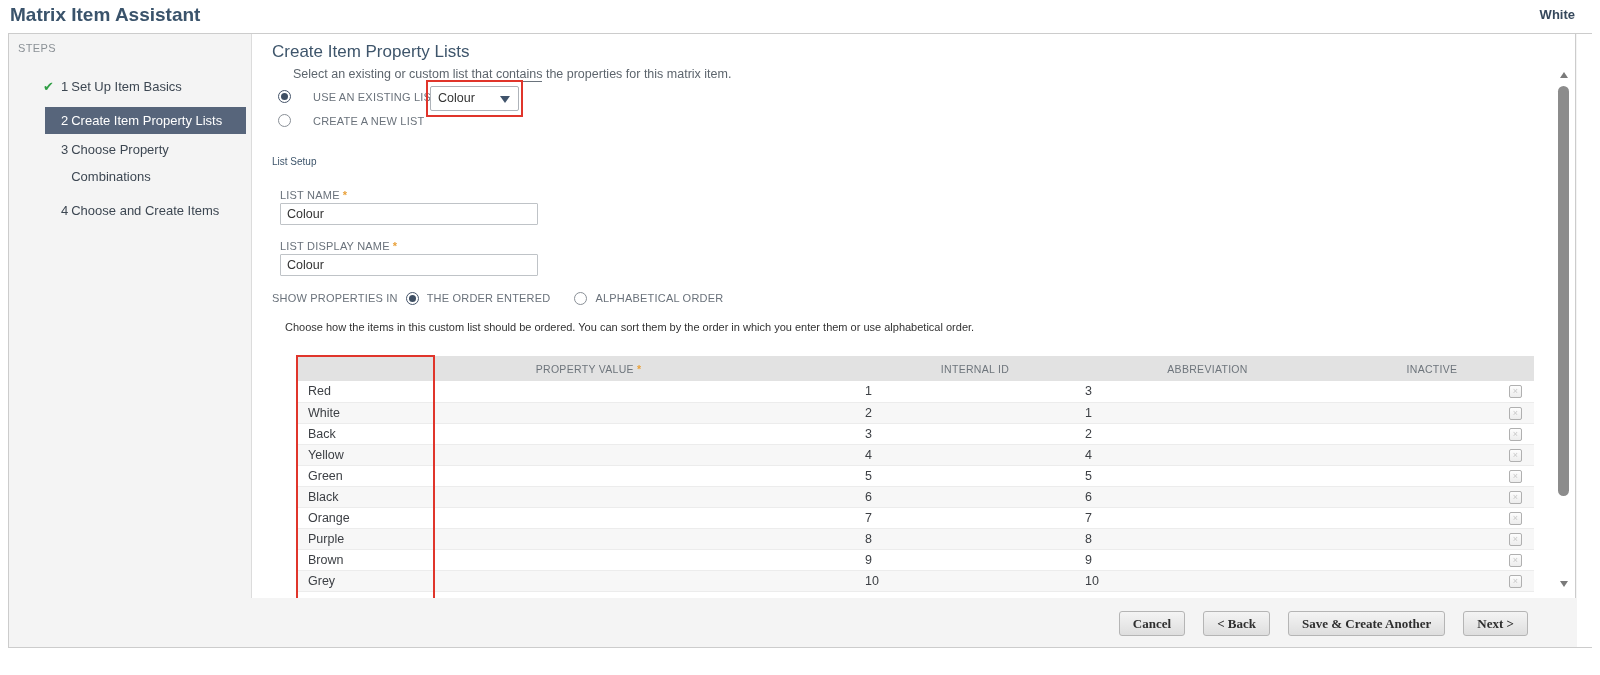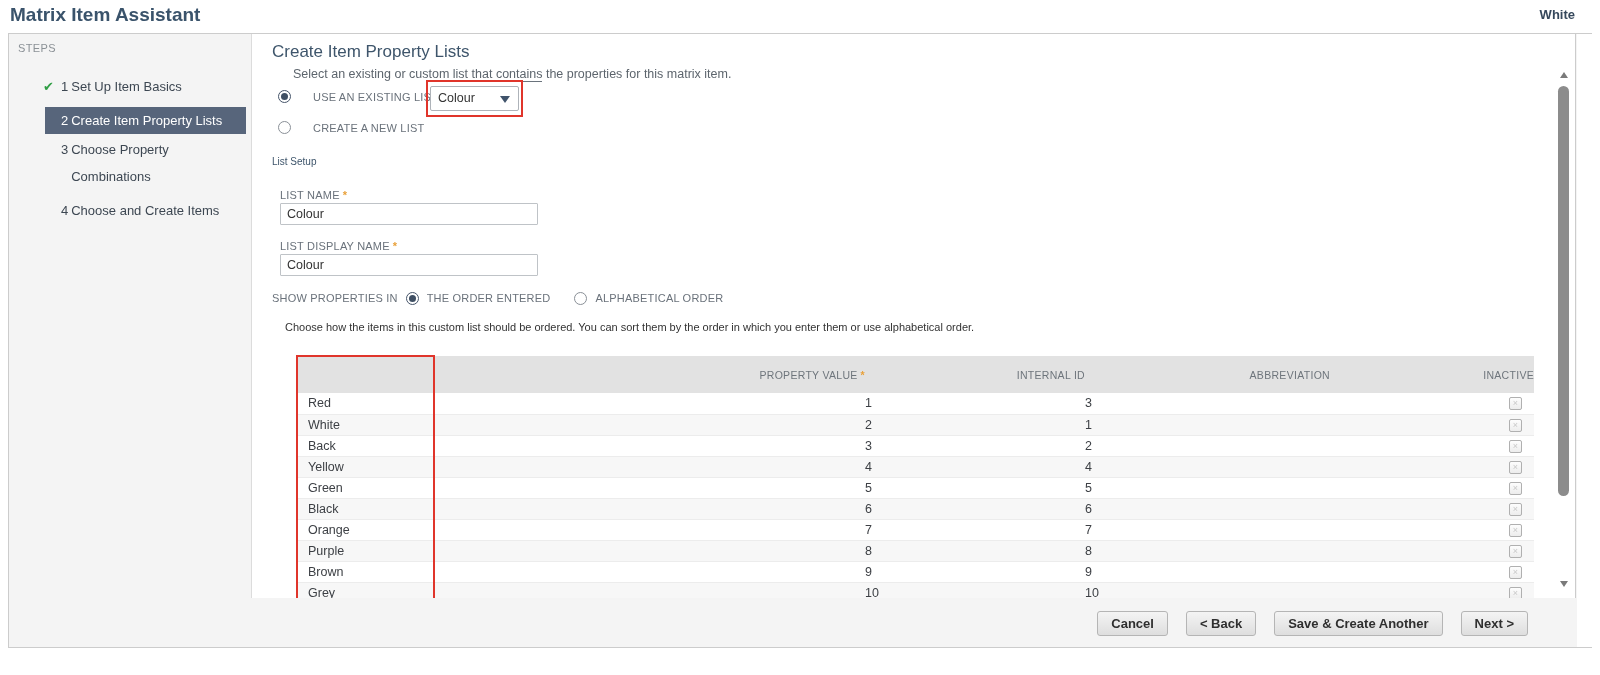--- a/index.html
+++ b/index.html
@@ -35,21 +35,21 @@
   .panel{position:absolute; left:242px; top:0; width:1325px; height:564px; background:#fff;
     border-left:1px solid #dcdcdc; border-right:1px solid #cccccc; overflow:hidden;}
   .gutter{position:absolute; left:1568px; top:0; width:15px; height:100%; background:#fff;}
 
   .panel h2{position:absolute; left:20px; top:8px; font-size:17px; font-weight:400; color:#3e556b;}
   .subtitle{position:absolute; left:20px; top:33px; font-size:12.5px; color:#5d656d;margin-left:21px;}
   .subtitle .u{border-bottom:1px solid #6a737c;}
 
   .radio-row{position:absolute; display:flex; align-items:center; gap:22px;}
   .rr-existing{left:26px; top:56px;}
-  .rr-new{left:26px; top:87px;}
+  .rr-new{left:26px; top:80px;}
   .radio{width:13px; height:13px; border-radius:50%; background:#fff; border:1px solid #8a9097; position:relative; flex:0 0 13px; cursor:pointer;}
   .radio.sel{border:1px solid #46556a;}
   .radio.sel::after{content:""; position:absolute; left:2px; top:2px; width:7px; height:7px; border-radius:50%; background:#3f4f63;}
   .radio-label{font-size:11px; color:#6a727b; letter-spacing:.2px;}
 
   .select{position:absolute; left:178px; top:52px; width:89px; height:25px; background:#fff;
     border:1px solid #aeb3b9; border-radius:2px; cursor:pointer;}
   .select .val{position:absolute; left:7px; top:4px; font-size:12.5px; color:#333;}
   .select .caret{position:absolute; right:8px; top:9px; width:0; height:0;
     border-left:5px solid transparent; border-right:5px solid transparent; border-top:7px solid #40536b;}
@@ -67,22 +67,22 @@
     font-size:12.5px; color:#333; padding:0 6px; font-family:inherit; background:#fff;}
   .ti-name{top:169px;}
   .ti-display{top:220px;}
 
   .show-props{position:absolute; left:20px; top:258px; display:flex; align-items:flex-start; gap:8px;}
   .show-props .gap{width:8px;}
   .help-text{position:absolute; left:33px; top:287px; font-size:11px; color:#333;}
 
   
   .ptable{position:absolute; left:46px; top:322px; width:1236px; border-collapse:collapse; table-layout:fixed;}
-  .ptable th{background:#e2e2e2; height:37px; font-size:10.5px; font-weight:400; color:#6e757c;
-    text-align:right; letter-spacing:.3px; padding:0;}
+  .ptable th{background:#e2e2e2; height:25px; font-size:10.5px; font-weight:400; color:#6e757c;
+    text-align:center; letter-spacing:.3px; padding:0;}
   .ptable th:first-child{padding-left:14px;}
   .ptable td{height:21px; font-size:12.5px; color:#3d4045; padding:0; border-bottom:1px solid #ececec;}
   .ptable td:first-child{padding-left:10px;}
   .ptable tr.alt td{background:#f7f7f7;}
   .ptable .cb-cell{text-align:right; padding-right:12px;}
   .cb{display:inline-block; width:13px; height:13px; border:1px solid #b0b0b0; border-radius:2px;
     background:linear-gradient(#fdfdfd,#ededed); color:#c8c8c8; font-size:9px; line-height:11px;
     text-align:center; vertical-align:middle; cursor:pointer;}
 
   
@@ -90,21 +90,21 @@
   .sb-up{position:absolute; left:2px; top:38px; width:0; height:0;
     border-left:4px solid transparent; border-right:4px solid transparent; border-bottom:6px solid #7a7a7a;}
   .sb-thumb{position:absolute; left:0; top:52px; width:11px; height:410px; border-radius:6px; background:#8c8c8c; cursor:pointer;}
   .sb-down{position:absolute; left:2px; top:547px; width:0; height:0;
     border-left:4px solid transparent; border-right:4px solid transparent; border-top:6px solid #7a7a7a;}
 
   
   .footer-buttons{position:absolute; top:577px; right:63px; display:flex; gap:18px;}
   .btn{height:25px; padding:0 13px; font-size:13px; font-weight:600; color:#2f2f2f;
     background:linear-gradient(#f4f4f4,#dedede); border:1px solid #b5b5b5; border-radius:3px;
-    font-family:Liberation Sans, sans-serif; cursor:pointer;}
+    font-family:Liberation Serif, serif; cursor:pointer;}
 </style>
 </head>
 <body>
 
 <h1 class="page-title">Matrix Item Assistant</h1>
 <a class="more-link">White</a>
 
 <div class="frame">
 
   <aside class="sidebar">

